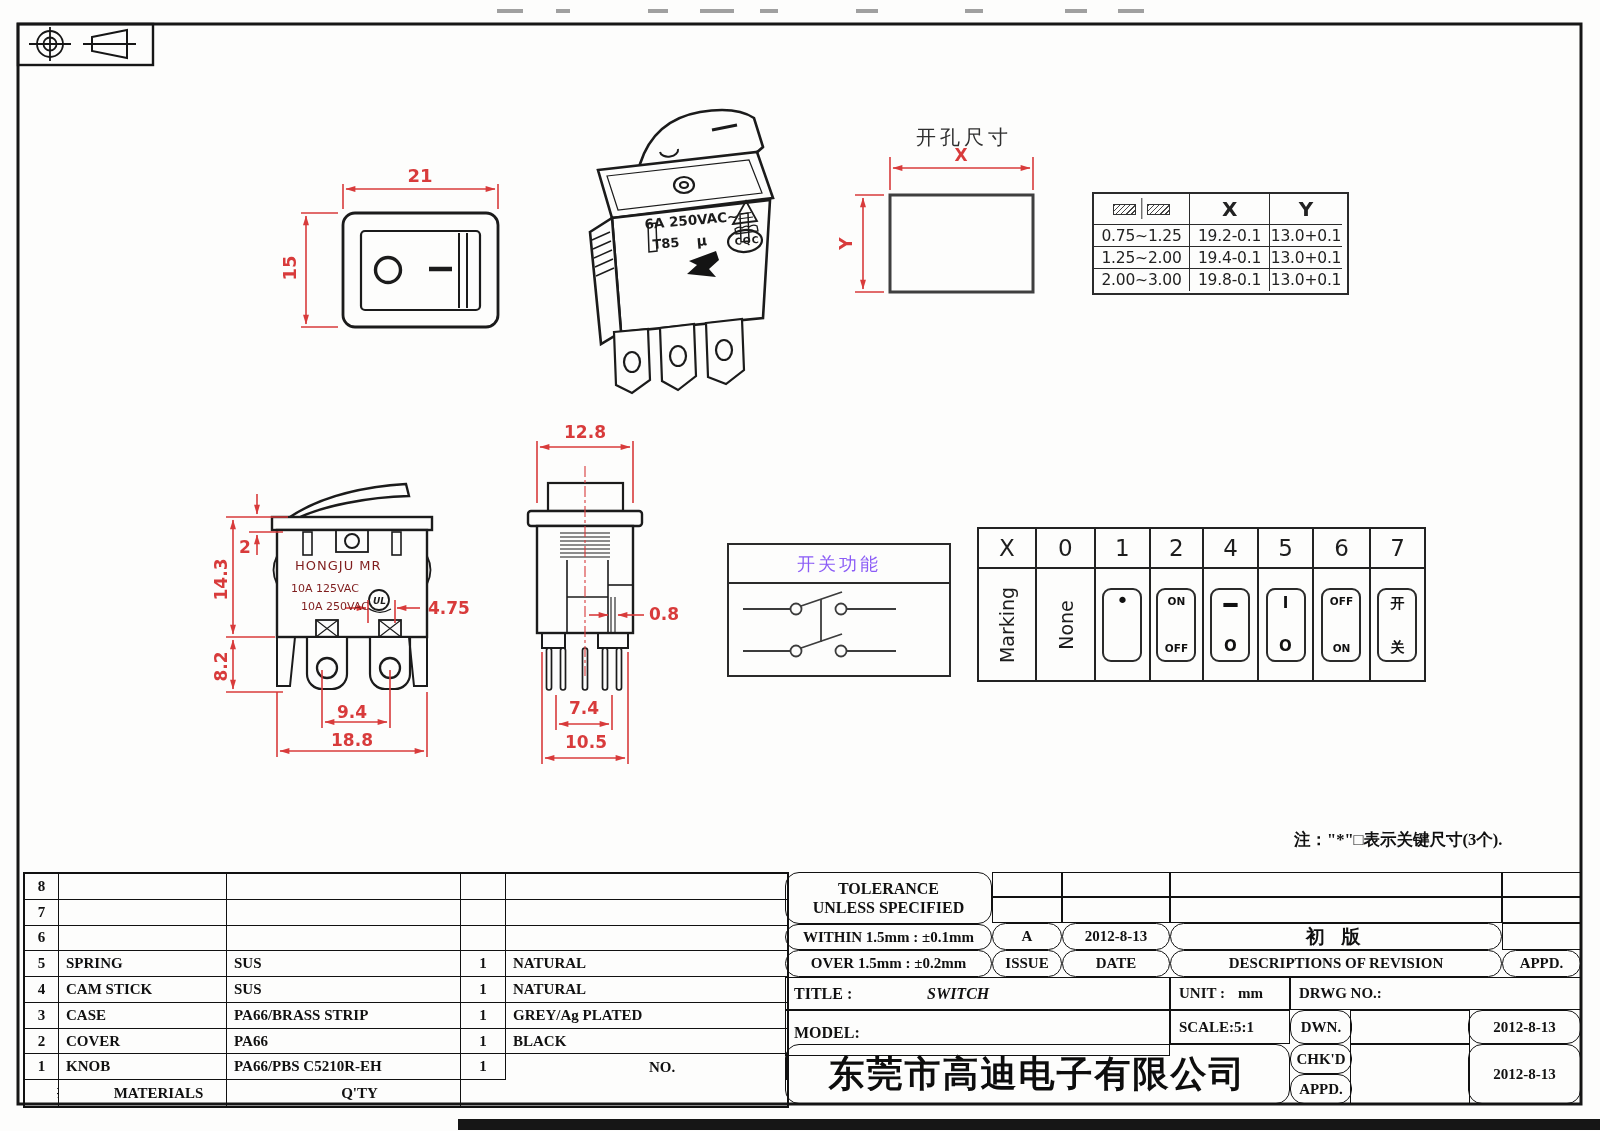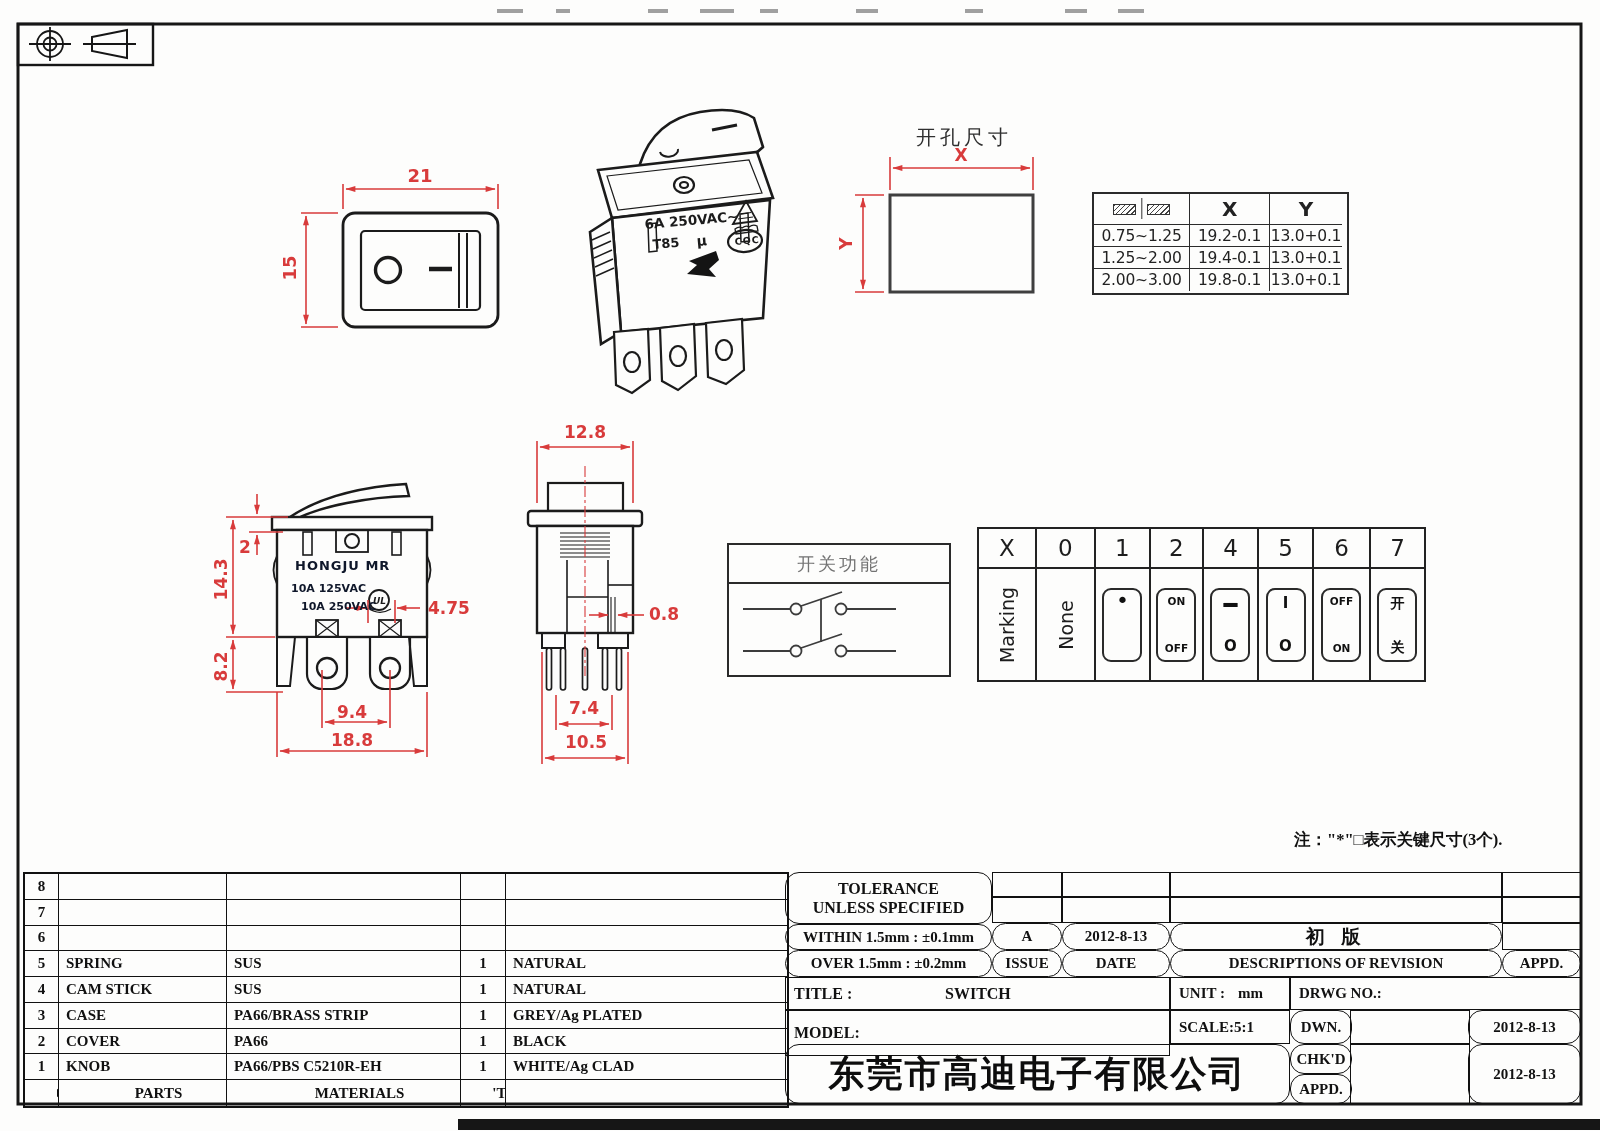--- a/index.html
+++ b/index.html
@@ -5,39 +5,39 @@
   html,body{margin:0;padding:0;background:#e8e8e8;}
   .canvas{position:relative;width:1600px;height:1131px;background:#fdfdfc;overflow:hidden;
           font-family:"Liberation Sans",sans-serif;color:#161616;}
   svg{position:absolute;left:0;top:0;}
   
   .dim{position:absolute;color:#d83b3b;font-family:"DejaVu Sans",sans-serif;font-weight:600;
        font-size:17px;text-align:center;box-sizing:border-box;line-height:1;}
   .rotbox{display:flex;align-items:center;justify-content:center;}
   .rot{transform:rotate(-90deg);white-space:nowrap;display:inline-block;}
   
-  .mark-txt{position:absolute;font-family:"DejaVu Sans",sans-serif;font-weight:700;color:#0f172a;
+  .mark-txt{position:absolute;font-family:"DejaVu Sans",sans-serif;font-weight:400;color:#7f1d1d;
             line-height:1;white-space:nowrap;}
   .cn-head{position:absolute;font-family:"DejaVu Sans",sans-serif;color:#2f2f2f;letter-spacing:4px;
            font-size:20px;text-align:center;}
   
   .xy-table{position:absolute;left:1092px;top:192px;width:253px;height:99px;border:2.2px solid #2b2b2b;
             display:grid;grid-template-columns:96px 80px 72px;grid-template-rows:31px 22px 22px 22px;}
   .xy-c{border-right:1.8px solid #2b2b2b;border-bottom:1.8px solid #2b2b2b;display:flex;align-items:center;
         justify-content:center;font-family:"DejaVu Sans",sans-serif;font-size:15.5px;font-weight:500;
         letter-spacing:-0.2px;color:#222;}
   .xy-h{font-size:20px;font-weight:600;}
   .hrow{position:relative;display:flex;gap:11px;align-items:center;}
   .hrect{width:21px;height:9px;border:1.3px solid #333;
          background:repeating-linear-gradient(135deg,#444 0 1.2px,transparent 1.2px 3.6px);}
   .hline{position:absolute;left:50%;top:-6px;width:1.4px;height:21px;background:#333;transform:translateX(-50%);}
   
   .fn-box{position:absolute;left:727px;top:543px;width:220px;height:130px;border:2.2px solid #2a2a2a;}
   .fn-title{height:37px;display:flex;align-items:center;justify-content:center;border-bottom:2px solid #2a2a2a;
-            font-size:18px;color:#737373;letter-spacing:3px;font-family:"DejaVu Sans",sans-serif;}
+            font-size:18px;color:#8b5cf6;letter-spacing:3px;font-family:"DejaVu Sans",sans-serif;}
   
   .mk{position:absolute;left:977px;top:527px;width:445px;height:151px;border:2.4px solid #222;display:flex;}
   .mk-col{display:flex;flex-direction:column;border-right:2px solid #222;}
   .mk-col:last-child{border-right:none;}
   .mk-h{height:38px;border-bottom:2.2px solid #222;display:flex;align-items:center;justify-content:center;
         font-family:"DejaVu Sans",sans-serif;font-size:23px;font-weight:500;color:#1d1d1d;}
   .mk-b{flex:1;display:flex;align-items:center;justify-content:center;}
   .mk-rot{font-size:19px;color:#1d1d1d;font-family:"DejaVu Sans",sans-serif;}
   .picto{width:40px;height:74px;border:2.2px solid #2a2a2a;border-radius:9px;display:flex;flex-direction:column;
          align-items:center;justify-content:space-between;padding:6px 0;box-sizing:border-box;
@@ -430,21 +430,20 @@
     <div class="pc c">2</div>
     <div class="pc l">COVER</div>
     <div class="pc l">PA66</div>
     <div class="pc c">1</div>
     <div class="pc l" style="border-right:none;">BLACK</div>
 
     <div class="pc c">1</div>
     <div class="pc l">KNOB</div>
     <div class="pc l">PA66/PBS C5210R-EH</div>
     <div class="pc c">1</div>
-    <div class="pc l" style="border-right:none;">WHITE/Ag CLAD</div>
 
     <div class="pc c">NO.</div>
     <div class="pc c">PARTS</div>
     <div class="pc c">MATERIALS</div>
     <div class="pc c">Q'TY</div>
     <div class="pc l" style="border-right:none;"></div>
   </div>
 
   <div>
 
@@ -467,21 +466,21 @@
     <div class="cell c serif" style="left:1062px;top:923px;width:108px;height:27px;font-size:15px;">2012-8-13</div>
     <div class="cell c serif" style="left:1170px;top:923px;width:332px;height:27px;font-size:19px;letter-spacing:6px;">初  版</div>
     <div class="cell" style="left:1502px;top:923px;width:79px;height:27px;"></div>
     <div class="cell c serif" style="left:992px;top:950px;width:70px;height:27px;font-size:15px;">ISSUE</div>
     <div class="cell c serif" style="left:1062px;top:950px;width:108px;height:27px;font-size:15px;">DATE</div>
     <div class="cell c serif" style="left:1170px;top:950px;width:332px;height:27px;font-size:15px;">DESCRIPTIONS OF REVISION</div>
     <div class="cell c serif" style="left:1502px;top:950px;width:79px;height:27px;font-size:15px;">APPD.</div>
 
     <div class="cell l serif" style="left:785px;top:977px;width:385px;height:33px;font-size:16px;">
       <span>TITLE :</span>
-      <span style="position:absolute;left:159px;">SWITCH</span>
+      <span style="position:absolute;left:141px;font-style:italic;">SWITCH</span>
     </div>
     <div class="cell l serif" style="left:1170px;top:977px;width:120px;height:33px;font-size:15px;gap:13px;">
       <span>UNIT :</span>
       <span>mm</span>
     </div>
     <div class="cell l serif" style="left:1290px;top:977px;width:291px;height:33px;font-size:15px;">DRWG NO.:</div>
     <div class="cell l serif" style="left:785px;top:1010px;width:385px;height:46px;font-size:16px;">MODEL:</div>
     <div class="cell l serif" style="left:1170px;top:1010px;width:120px;height:34px;font-size:15px;gap:0;align-items:center;">
       <span>SCALE:</span>
       <span>5:1</span>

